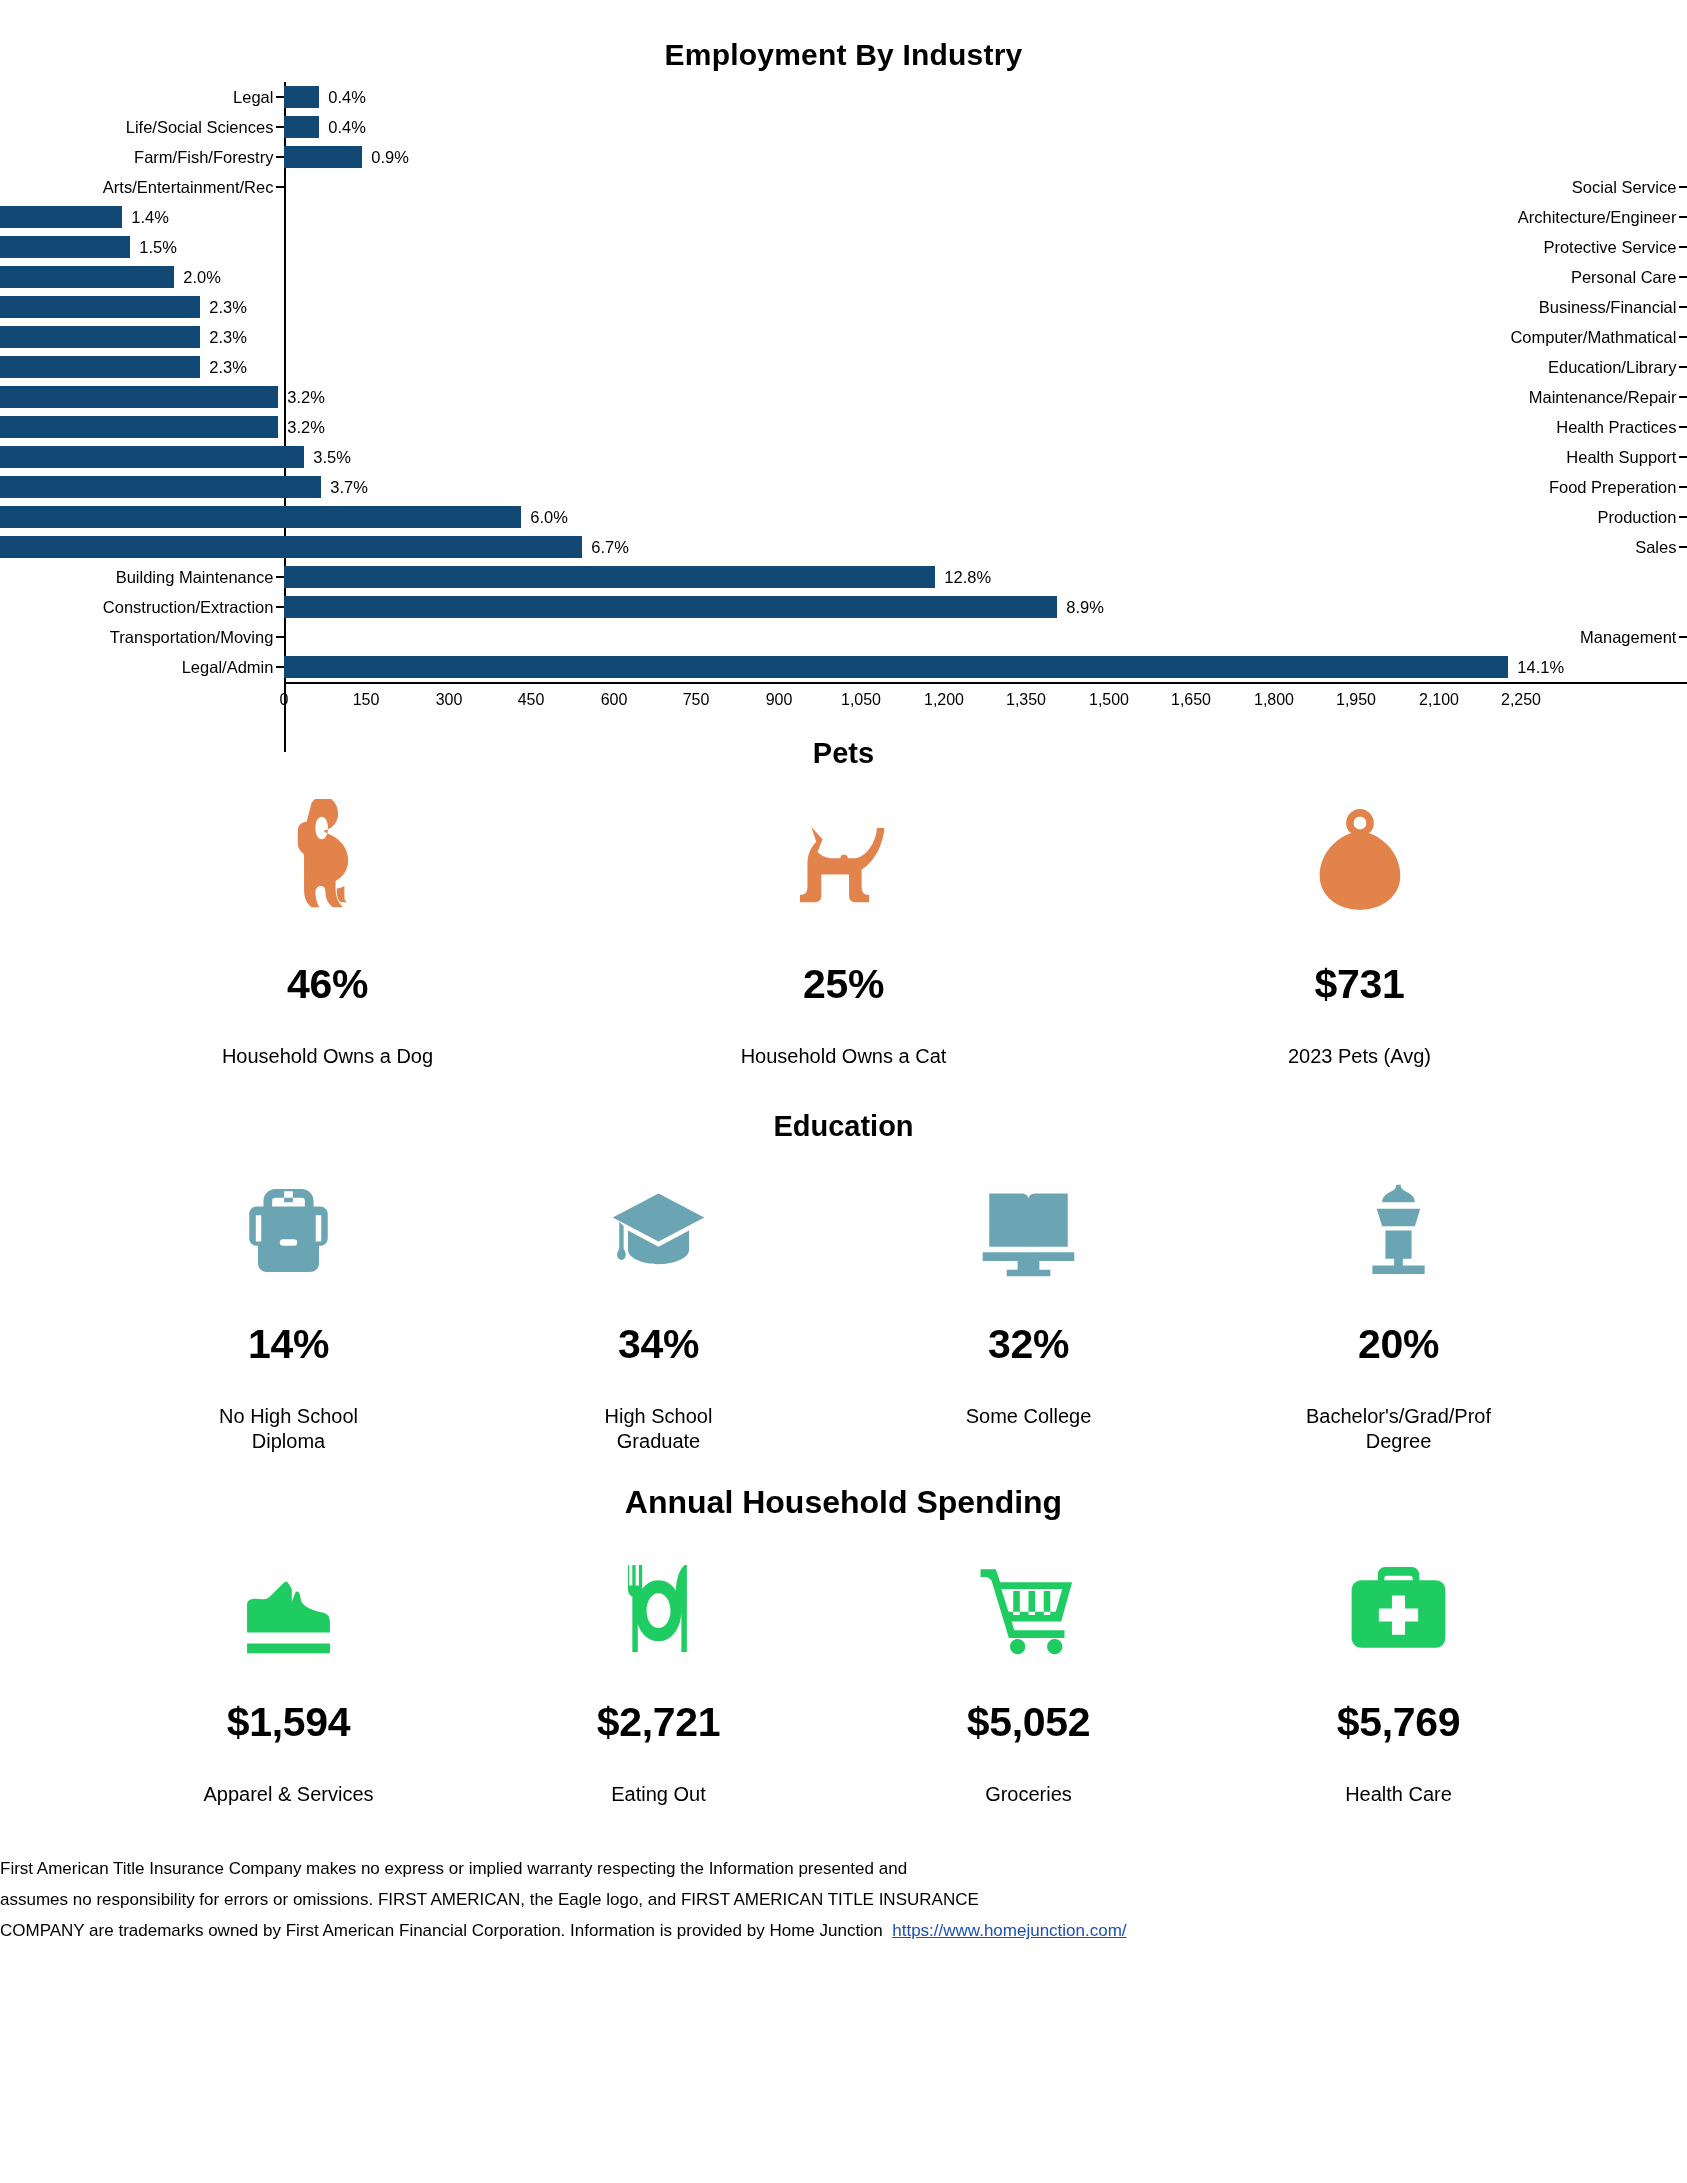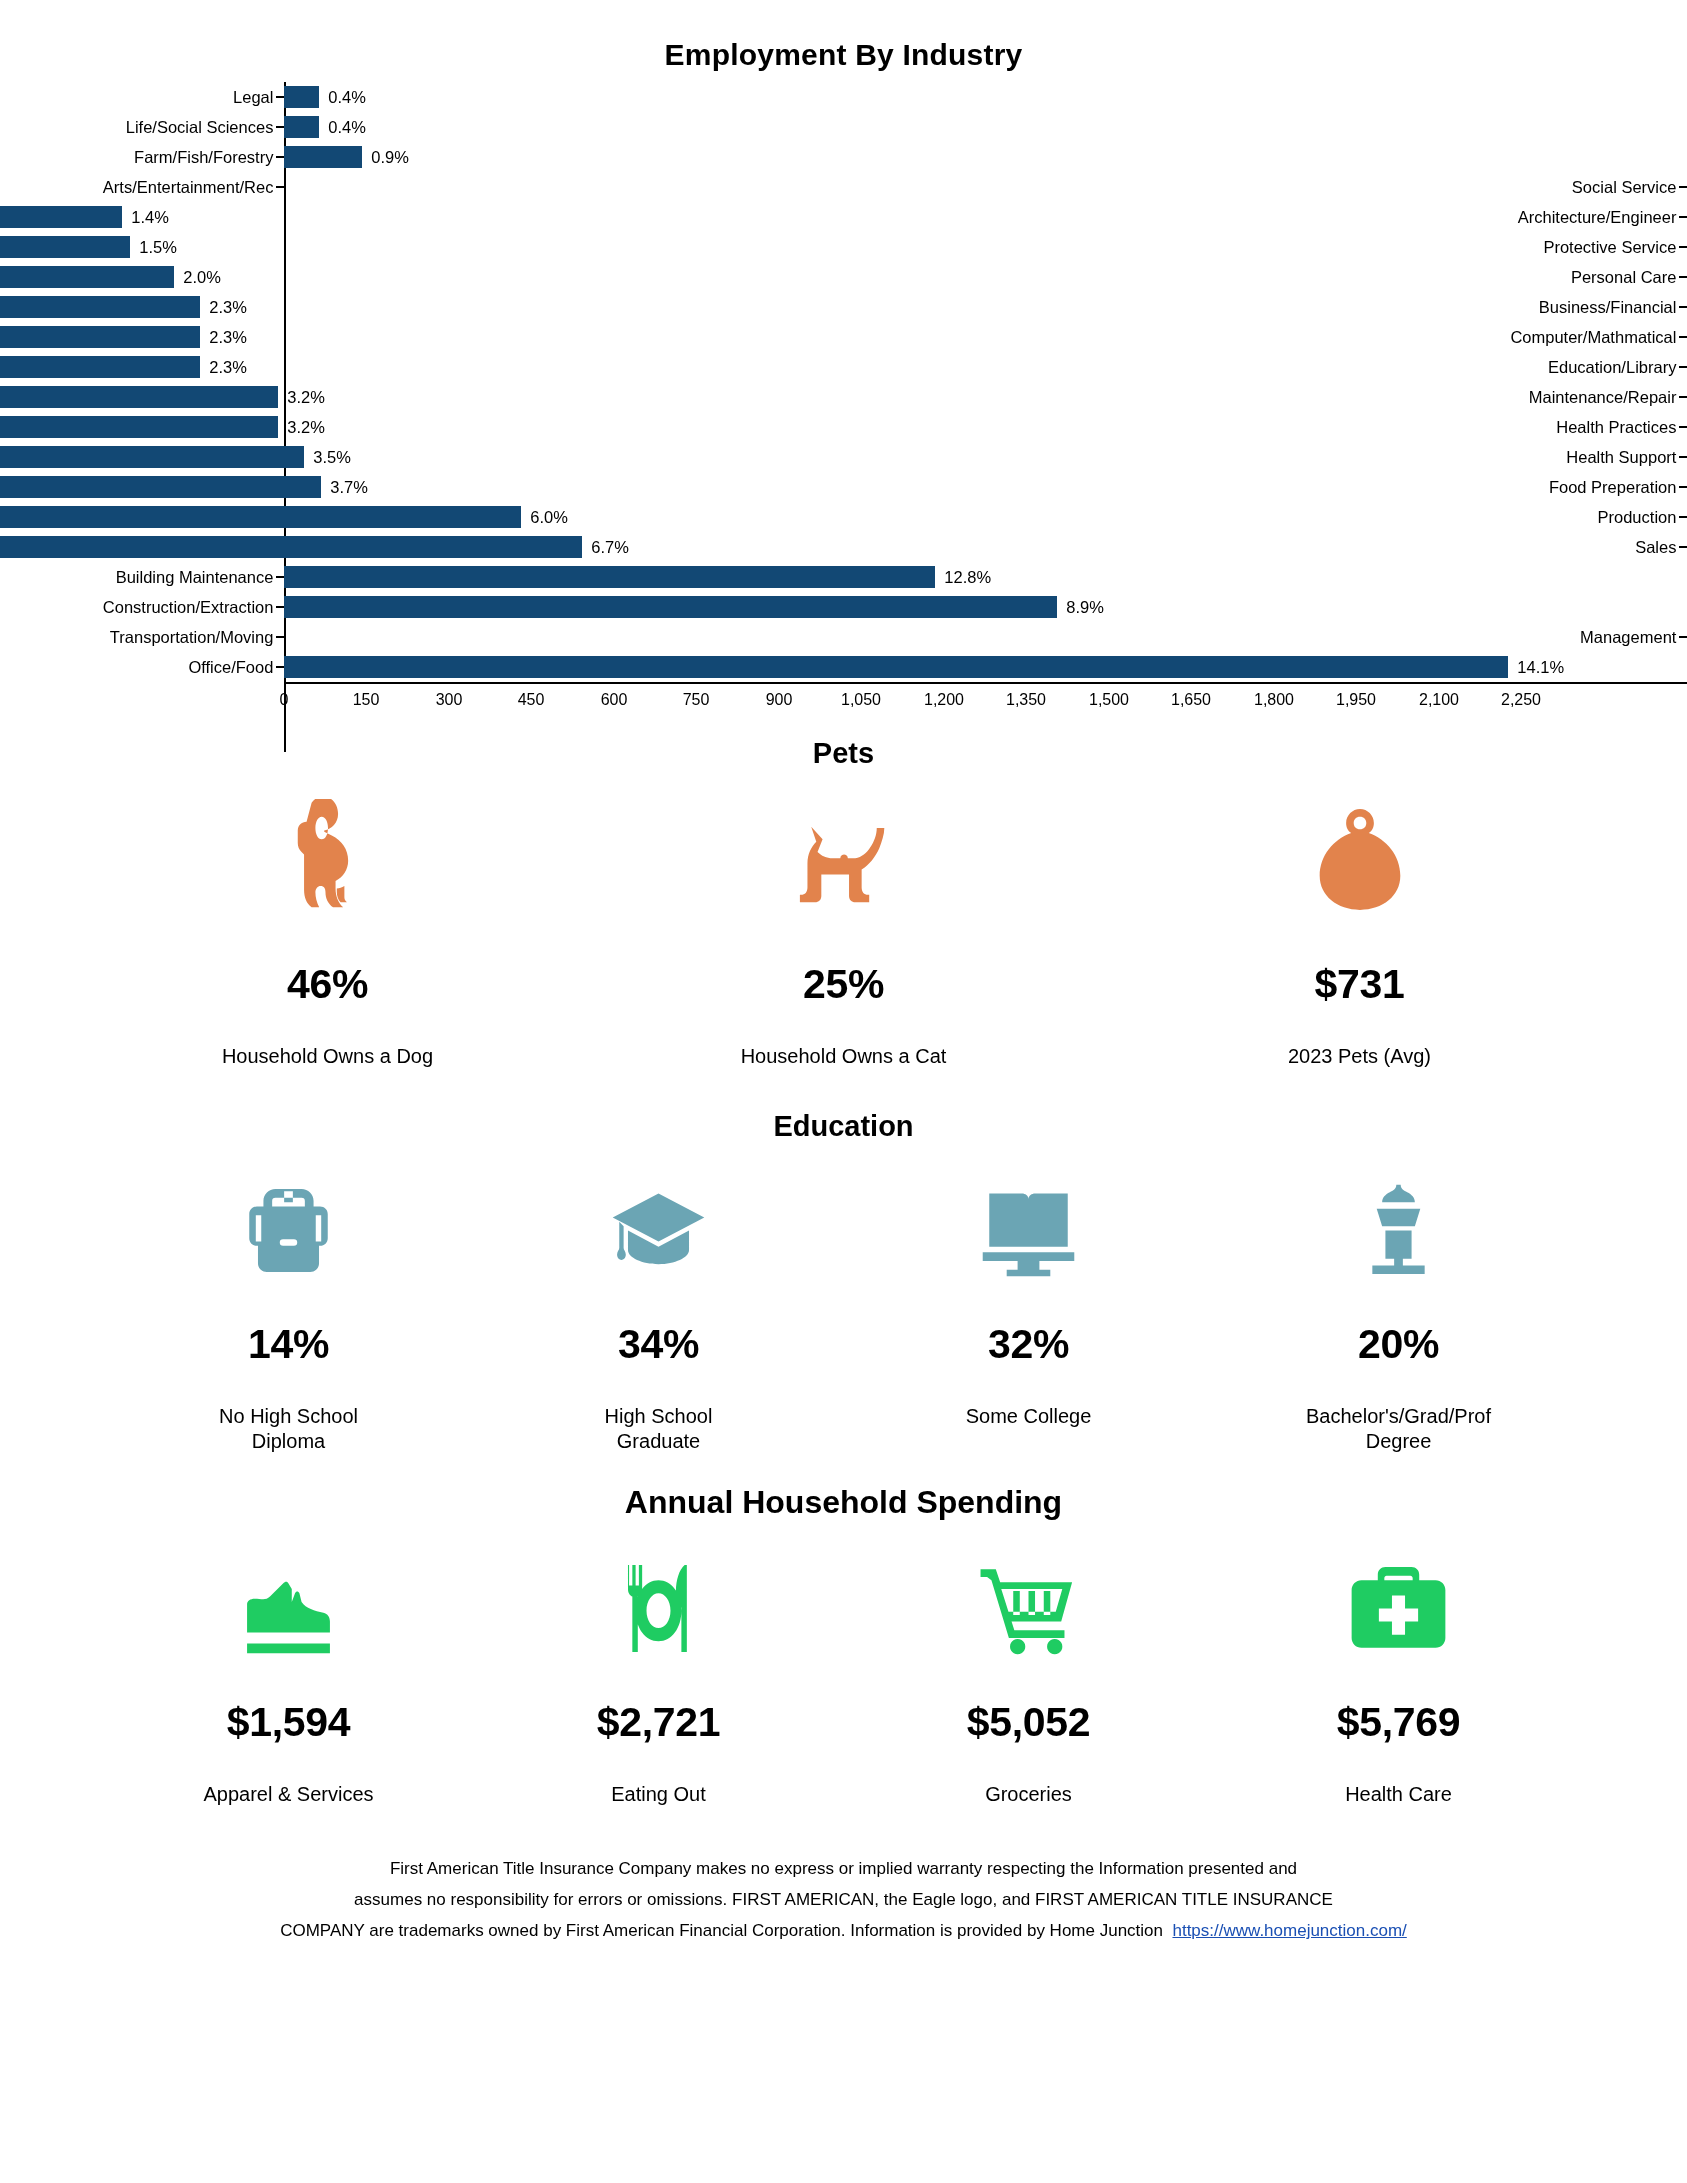--- a/index.html
+++ b/index.html
@@ -137,21 +137,21 @@
   .edu-row .stat { width: 370px; }
   .edu-row .stat-icon { height: 126px; }
   
   .spend-row .stat { width: 370px; }
   .spend-row .stat-icon { height: 126px; }
   .spend-row .stat-value { font-size: 41px; }
 
   
   .footer {
     margin-top: 46px;
-    text-align: center;
+    text-align: left;
     font-size: 17px;
     line-height: 1.85;
     color: #000;
   }
   .footer a, .footer .link {
     color: #1a4fb3;
     text-decoration: underline;
   }
 </style>
 </head>
@@ -246,21 +246,21 @@
           <div class="bar" style="width: 651px; background: rgb(18, 72, 116);"></div>
           <div class="bar-value">12.8%</div>
         </div>
         <div class="cat-label">Construction/Extraction</div>
         <div class="bar-cell">
           <div class="bar" style="width: 773px; background: rgb(18, 72, 116);"></div>
           <div class="bar-value">8.9%</div>
         </div>
         <div class="cat-label">Transportation/Moving</div>
         <div class="cat-label">Management</div>
-        <div class="cat-label">Office/Food</div>
+        <div class="cat-label">Legal/Admin</div>
         <div class="bar-cell">
           <div class="bar" style="width: 1224px; background: rgb(18, 72, 116);"></div>
           <div class="bar-value">14.1%</div>
         </div>
       </div>
     <div class="axis-bottom"></div>
     <div class="axis-ticks" id="axis-ticks">
         <div class="tick" style="left: 0px;">0</div>
         <div class="tick" style="left: 82px;">150</div>
         <div class="tick" style="left: 165px;">300</div>

